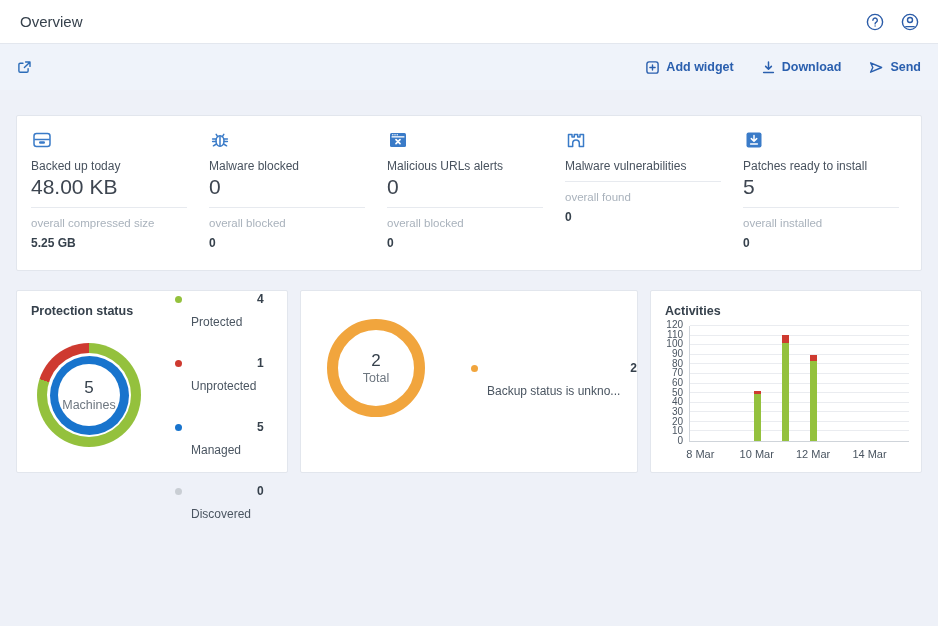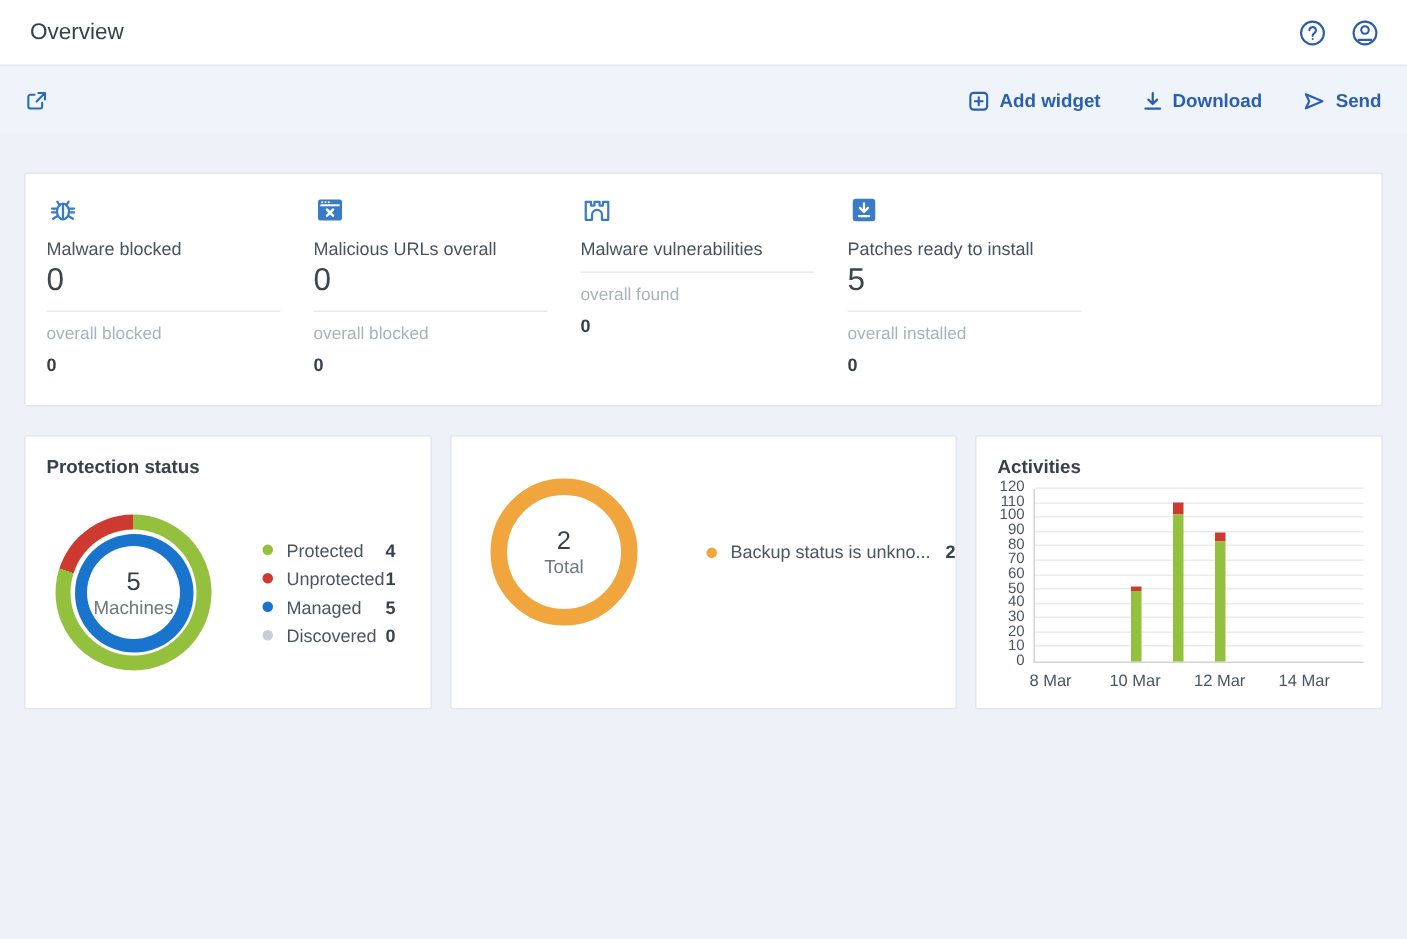--- a/index.html
+++ b/index.html
@@ -54,21 +54,21 @@
     display: flex; align-items: center; justify-content: center; flex: none;
   }
   .donut-gap { width: 84px; height: 84px; border-radius: 50%; background: #fff; display: flex; align-items: center; justify-content: center; }
   .donut-blue { width: 79px; height: 79px; border-radius: 50%; display: flex; align-items: center; justify-content: center; }
   .donut-hole { width: 62px; height: 62px; border-radius: 50%; background: #fff; display: flex; flex-direction: column; align-items: center; justify-content: center; }
   .donut-value { font-size: 17px; color: #36414c; line-height: 1.15; }
   .donut-label { font-size: 12.5px; color: #6e7780; }
   .legend { margin-left: 34px; }
   .legend-row { display: flex; align-items: center; margin: 5px 0; }
   .legend-dot { width: 7px; height: 7px; border-radius: 50%; margin-right: 9px; flex: none; }
-  .legend-label { font-size: 12px; color: #4a5561; width: 66px; }
+  .legend-label { font-size: 12px; color: #4a5561; width: 66px; margin-top: 45px; }
   .legend-value { font-size: 12px; font-weight: bold; color: #36414c; }
   
   .al-body { padding-left: 26px; }
   .alert-ring {
     width: 98px; height: 98px; border-radius: 50%; flex: none;
     display: flex; flex-direction: column; align-items: center; justify-content: center;
   }
   .al-legend { margin-left: 46px; }
   .al-legend .legend-label { width: auto; max-width: 138px; white-space: nowrap; overflow: hidden; }
   .al-legend .legend-value { margin-left: 10px; }
@@ -143,20 +143,34 @@
       </span>
       <span>Send</span>
     </button>
   </div>
 </div>
 
 <div class="content">
 
   <section class="card cyber-card">
     <div class="stats-row" id="cyber-stats">
+  <div class="stat">
+    <div class="stat-icon">
+            <svg width="22" height="22" viewBox="0 0 22 22" fill="none" stroke="#3a7bc8" stroke-width="1.5">
+              <rect x="3" y="4.5" width="16" height="13" rx="2.5"></rect>
+              <path d="M3.2 10.5 h15.6"></path>
+              <rect x="8" y="12.3" width="6" height="2.4" rx="1.2" fill="#3a7bc8" stroke="none"></rect>
+            </svg>
+          </div>
+    <div class="stat-label">Backed up today</div>
+    <div class="stat-value">48.00 KB</div>
+    <div class="stat-divider"></div>
+    <div class="stat-sublabel">overall compressed size</div>
+    <div class="stat-subvalue">5.25 GB</div>
+  </div>
 
   <div class="stat">
     <div class="stat-icon">
             <svg width="22" height="22" viewBox="0 0 22 22" fill="none" stroke="#3a7bc8" stroke-width="1.5" stroke-linecap="round">
               <ellipse cx="11" cy="12" rx="4" ry="5.2"></ellipse>
               <path d="M8.8 7.8 L7.2 5.4 M13.2 7.8 L14.8 5.4 M7 10 H3.6 M7 12.5 H3.6 M7.4 15 L4.4 16.8 M15 10 H18.4 M15 12.5 H18.4 M14.6 15 L17.6 16.8 M11 7.2 V16.8"></path>
             </svg>
           </div>
     <div class="stat-label">Malware blocked</div>
     <div class="stat-value">0</div>
@@ -169,21 +183,21 @@
     <div class="stat-icon">
             <svg width="22" height="22" viewBox="0 0 22 22">
               <rect x="3" y="4" width="16" height="14" rx="1.5" fill="#3a7bc8"></rect>
               <rect x="4.6" y="7.2" width="12.8" height="1.3" fill="#fff"></rect>
               <circle cx="5.8" cy="5.8" r="0.7" fill="#fff"></circle>
               <circle cx="8" cy="5.8" r="0.7" fill="#fff"></circle>
               <circle cx="10.2" cy="5.8" r="0.7" fill="#fff"></circle>
               <path d="M9 10.7 l4 4 M13 10.7 l-4 4" stroke="#fff" stroke-width="1.7" stroke-linecap="round"></path>
             </svg>
           </div>
-    <div class="stat-label">Malicious URLs overall</div>
+    <div class="stat-label">Malicious URLs alerts</div>
     <div class="stat-value">0</div>
     <div class="stat-divider"></div>
     <div class="stat-sublabel">overall blocked</div>
     <div class="stat-subvalue">0</div>
   </div>
 
   <div class="stat">
     <div class="stat-icon">
             <svg width="22" height="22" viewBox="0 0 22 22" fill="none" stroke="#3a7bc8" stroke-width="1.5" stroke-linejoin="round">
               <path d="M3.5 17.5 V5.5 H7 V8 H9.3 V5.5 H12.7 V8 H15 V5.5 H18.5 V17.5 H14.3 V14.2 a3.3 3.3 0 0 0 -6.6 0 V17.5 Z"></path>

